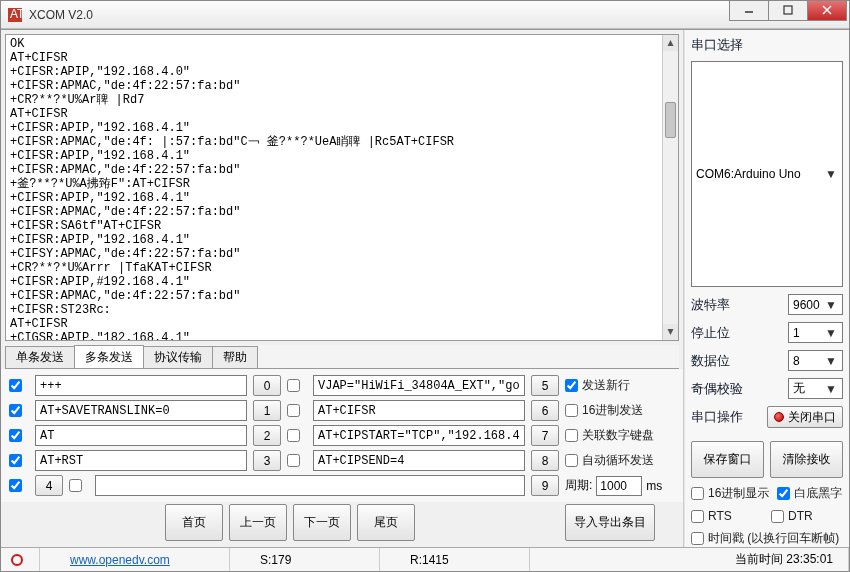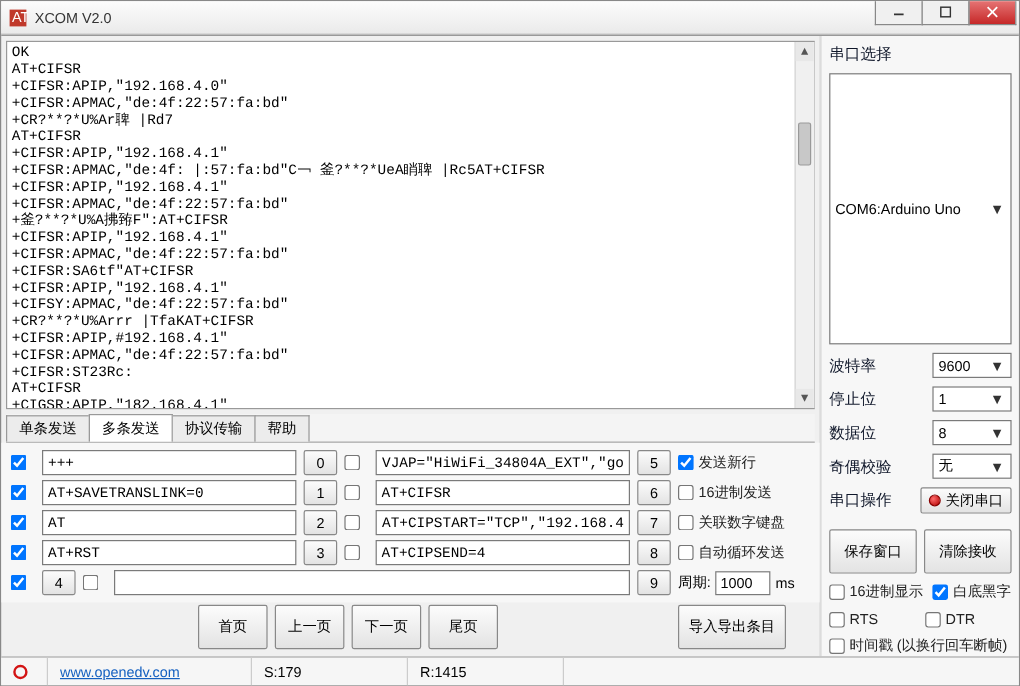--- a/index.html
+++ b/index.html
@@ -27,21 +27,21 @@
 .terminal { position:absolute; inset:0; overflow:auto; padding:2px 4px; font-family:"Courier New",monospace; font-size:12px; line-height:14px; white-space:pre;}
 .scroll-y { position:absolute; right:0; top:0; bottom:0; width:16px; background:#f0f0f0; border-left:1px solid #ccc;}
 .scroll-y .thumb { position:absolute; left:2px; right:2px; top:22%; height:36px; background:#c8c8c8; border:1px solid #999; border-radius:2px;}
 .scroll-y .arrow { position:absolute; left:0; right:0; height:16px; background:#e8e8e8; text-align:center; line-height:14px; color:#555;}
 .scroll-y .arrow.up{top:0;} .scroll-y .arrow.dn{bottom:0;}
 
 
 .rlabel { font-size:13px; color:#0f172a;}
 .rrow { display:flex; align-items:center; justify-content:space-between; gap:4px; }
 .combo { flex:1; display:flex; align-items:center; height:21px; background:#fff; border:1px solid #7a7a7a; padding:0 4px; font-family:"Courier New",monospace; font-size:11px;}
-.combo.small{width:66px; flex:none;align-items:center;}
+.combo.small{width:55px; flex:none;align-items:center;}
 .combo .arrow-dn { margin-left:auto; width:14px; text-align:center; color:#333;}
 .btn { height:37px; background:linear-gradient(#fcfcfc,#e3e3e3); border:1px solid #888; border-radius:2px; padding:0 8px; display:inline-flex; align-items:center; justify-content:center; cursor:pointer;}
 .btn.small{height:22px; padding:0 6px;}
 .btn-red-dot { display:inline-flex; align-items:center; gap:4px;}
 .red-dot { width:10px; height:10px; background:radial-gradient(circle at 35% 35%,#ff6b6b,#b00000); border:1px solid #800; border-radius:50%;}
 .btnrow { display:flex; gap:6px;}
 .chk { display:flex; align-items:center; gap:4px; font-size:12px; color:#222;}
 .chk input { width:13px; height:13px;}
 
 
@@ -63,21 +63,21 @@
 .numbtn{ width:28px; height:21px; border:1px solid #888; background:linear-gradient(#fcfcfc,#e3e3e3); border-radius:2px; display:flex; align-items:center; justify-content:center; cursor:pointer;}
 
 .pagerow{ display:flex; align-items:center; gap:6px; padding:2px 8px 6px 8px;}
 .pagerow .spacer{flex:1;}
 .pagerow .btn{min-width:58px;}
 
 .period-wrap { display:flex; align-items:center; gap:4px;}
 .period-wrap input{width:46px; height:20px; border:1px solid #7a7a7a; text-align:left; padding:0 3px;}
 
 
-.statusbar { height:24px; border-top:1px solid #aaa; display:flex; align-items:stretch; background:#f6f6f6;}
+.statusbar { height:24px; border-top:1px solid #aaa; display:flex; align-items:stretch; background:#f6f6f6;gap:20px;}
 .statusbar .cell{ display:flex; align-items:center; padding:0 10px; border-right:1px solid #ccc;}
 .statusbar .link{ color:#1560c0; text-decoration:underline; cursor:pointer;}
 .status-dot{ width:12px;height:12px; border-radius:50%; border:2px solid #d31414; margin-right:6px;}
 </style>
 </head>
 <body>
 
 <div class="window">
 
   <div class="titlebar">
@@ -373,14 +373,15 @@
   <div class="statusbar">
     <div class="cell">
         <span class="status-dot"></span>
       </div>
     <div class="cell" style="width:170px;">
         <span class="link">www.openedv.com</span>
       </div>
     <div class="cell" style="width:130px;">S:179</div>
     <div class="cell" style="width:130px;">R:1415</div>
     <div class="cell" style="width:155px;margin-top:40px;">CTS=0 DSR=0 DCD=0</div>
+    <div class="cell" style="flex:1;">当前时间 23:35:01</div>
   </div>
 </div>
 
 </body></html>

